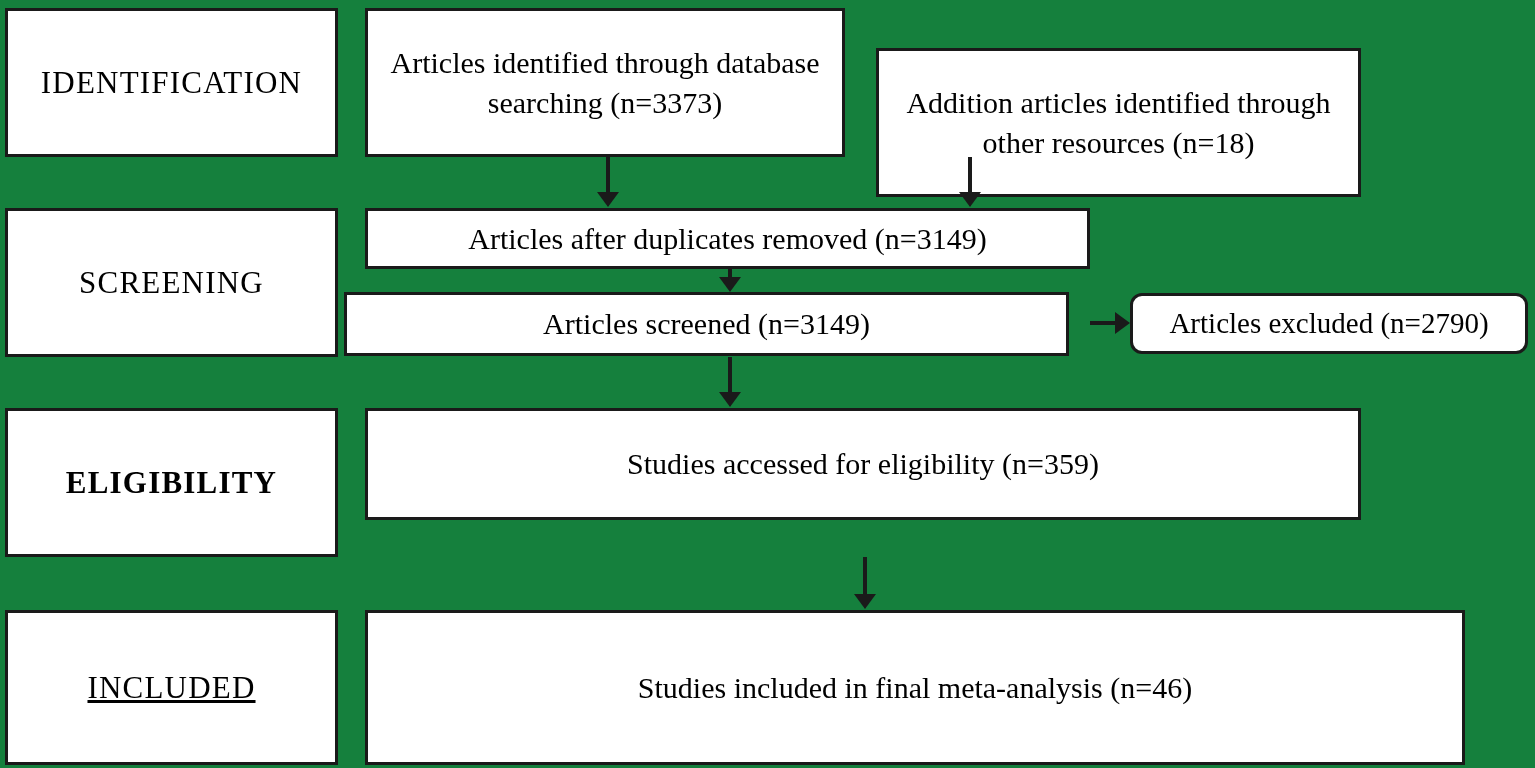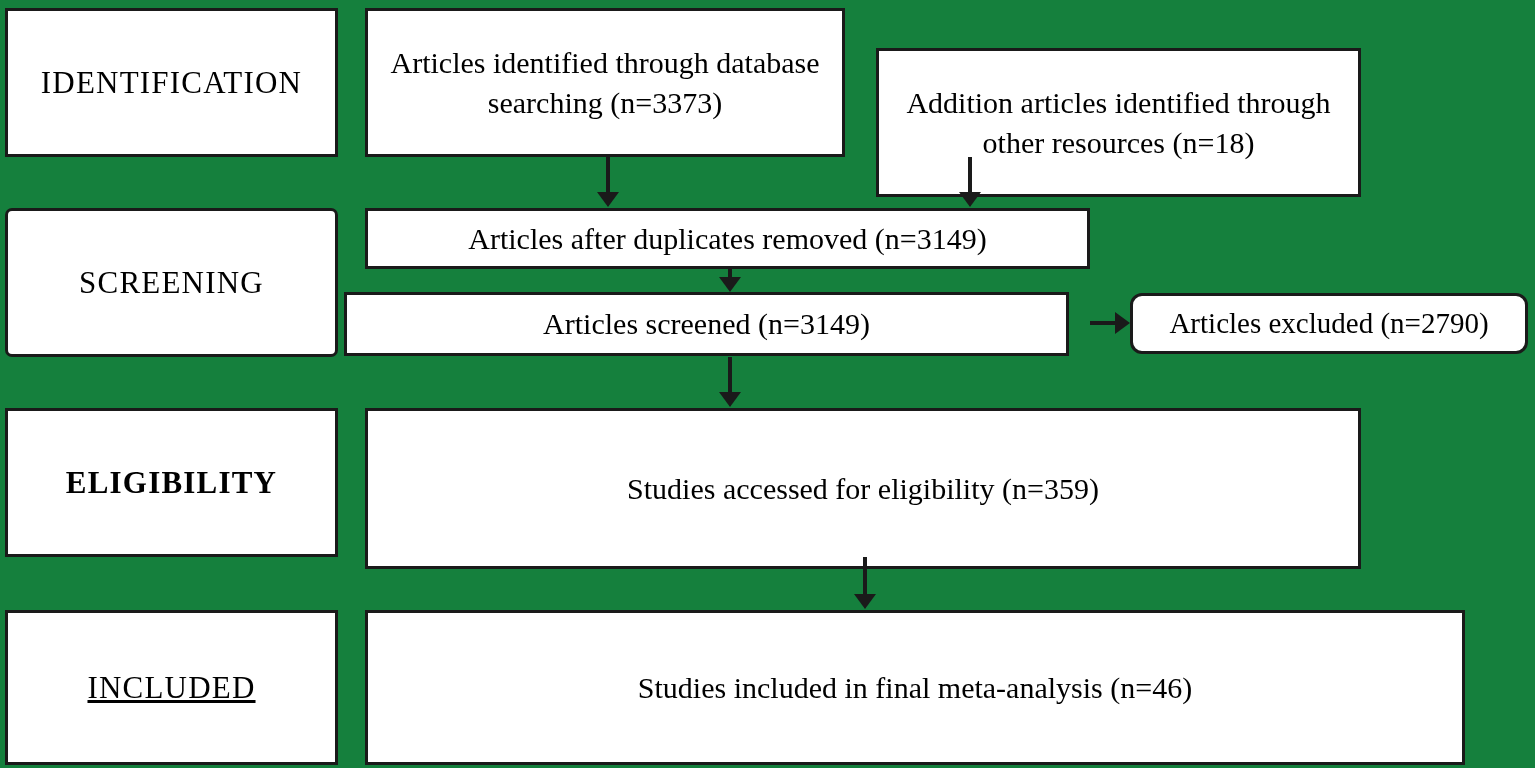--- a/index.html
+++ b/index.html
@@ -37,32 +37,32 @@
   .content-box .label {
     font-size: 30px;
     line-height: 1.32;
     padding: 0 16px;
   }
   .content-box.tight .label {
     font-size: 29px;
   }
   
   #stage-identification { left: 5px;   top: 8px;   width: 333px; height: 149px; }
-  #stage-screening      { left: 5px;   top: 208px; width: 333px; height: 149px; border-radius: 7px; }
+  #stage-screening      { left: 5px;   top: 208px; width: 333px; height: 149px; }
   #stage-eligibility    { left: 5px;   top: 408px; width: 333px; height: 149px; font-weight: bold; }
   #stage-included       { left: 5px;   top: 610px; width: 333px; height: 155px; text-decoration: underline; }
 
   #box-db-search        { left: 365px; top: 8px;   width: 480px; height: 149px; }
   #box-other-resources  { left: 876px; top: 8px;   width: 485px; height: 149px; margin-top: 40px; }
 
   #box-duplicates       { left: 365px; top: 208px; width: 725px; height: 61px; }
   #box-screened         { left: 344px; top: 292px; width: 725px; height: 64px; }
   #box-excluded         { left: 1130px;top: 293px; width: 398px; height: 61px; border-radius: 12px; }
 
-  #box-eligibility      { left: 365px; top: 408px; width: 996px; height: 161px; text-align: center; }
+  #box-eligibility      { left: 365px; top: 408px; width: 996px; height: 112px; text-align: center; }
   #box-included         { left: 365px; top: 610px; width: 1100px; height: 155px; }
 
   
   .arrow-v {
     position: absolute;
     width: 4px;
     background: #1a1a1a;
   }
   .arrow-v::after {
     content: "";

